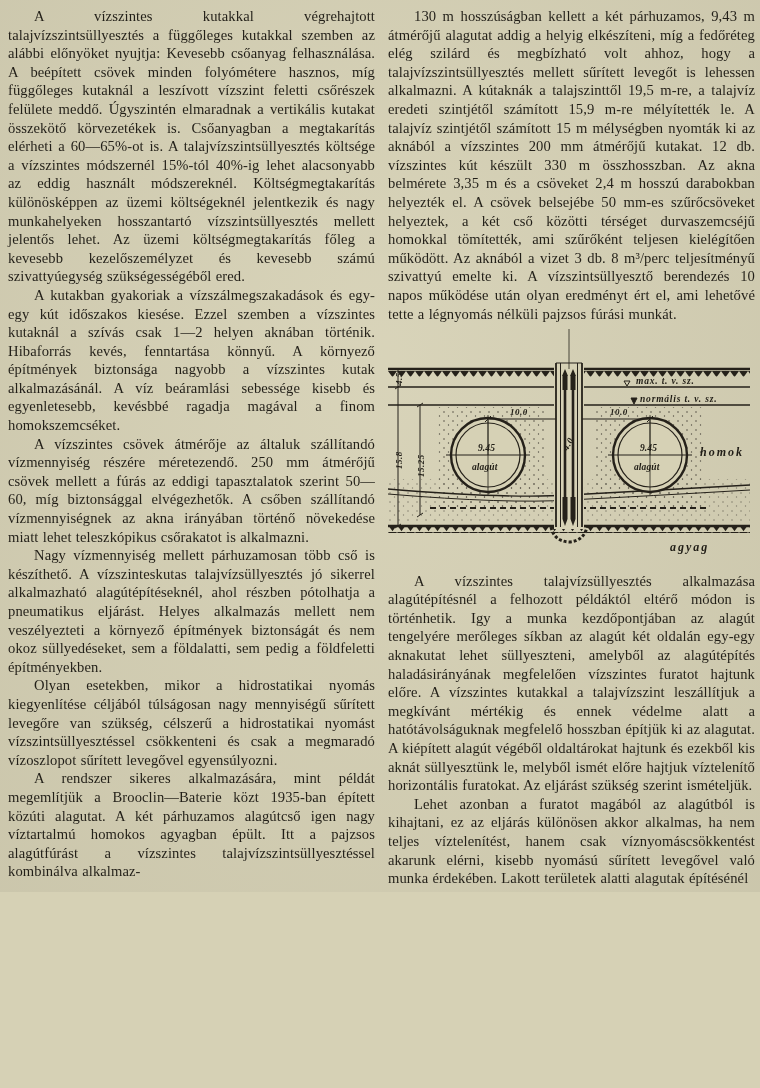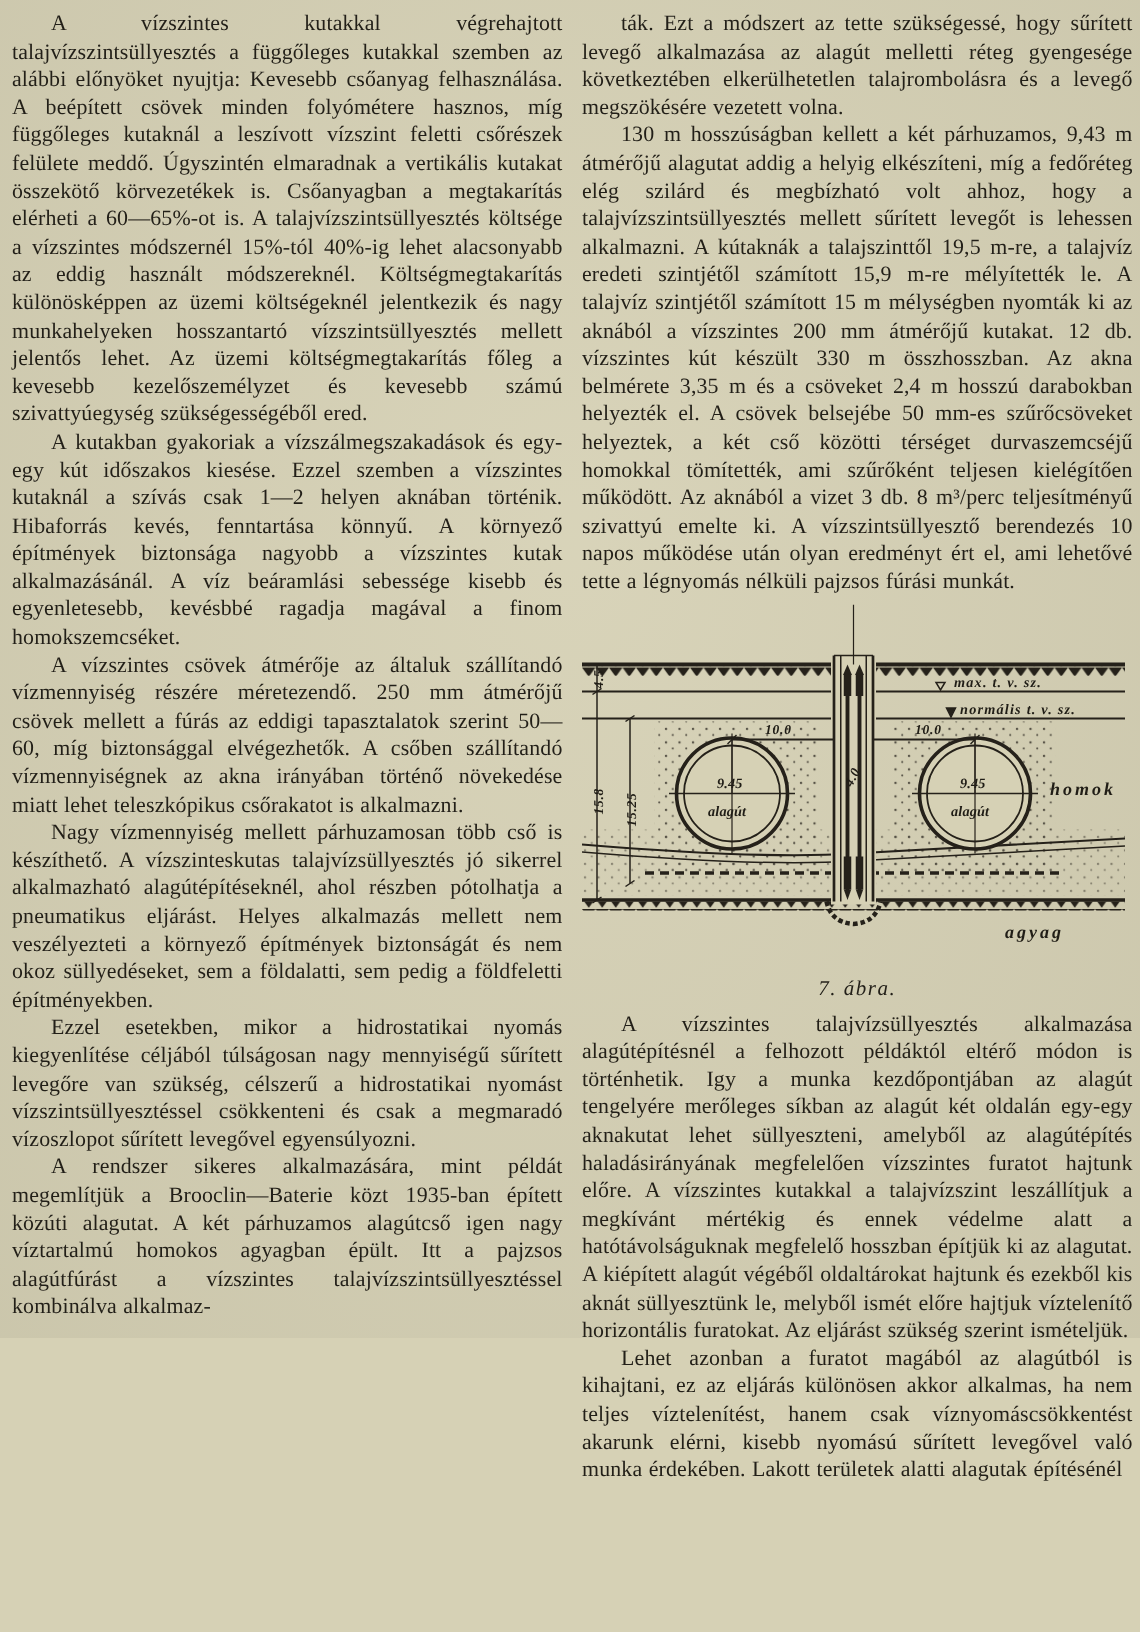--- a/index.html
+++ b/index.html
@@ -54,26 +54,25 @@
 </head>
 <body>
 
 <div class="page">
 
   <div class="col">
     <p>A vízszintes kutakkal végrehajtott talajvízszintsüllyesztés a függőleges kutakkal szemben az alábbi előnyöket nyujtja: Kevesebb csőanyag felhasználása. A beépített csövek minden folyómétere hasznos, míg függőleges kutaknál a leszívott vízszint feletti csőrészek felülete meddő. Úgyszintén elmaradnak a vertikális kutakat összekötő körvezetékek is. Csőanyagban a megtakarítás elérheti a 60—65%-ot is. A talajvízszintsüllyesztés költsége a vízszintes módszernél 15%-tól 40%-ig lehet alacsonyabb az eddig használt módszereknél. Költségmegtakarítás különösképpen az üzemi költségeknél jelentkezik és nagy munkahelyeken hosszantartó vízszintsüllyesztés mellett jelentős lehet. Az üzemi költségmegtakarítás főleg a kevesebb kezelőszemélyzet és kevesebb számú szivattyúegység szükségességéből ered.</p>
     <p>A kutakban gyakoriak a vízszálmegszakadások és egy-egy kút időszakos kiesése. Ezzel szemben a vízszintes kutaknál a szívás csak 1—2 helyen aknában történik. Hibaforrás kevés, fenntartása könnyű. A környező építmények biztonsága nagyobb a vízszintes kutak alkalmazásánál. A víz beáramlási sebessége kisebb és egyenletesebb, kevésbbé ragadja magával a finom homokszemcséket.</p>
     <p>A vízszintes csövek átmérője az általuk szállítandó vízmennyiség részére méretezendő. 250 mm átmérőjű csövek mellett a fúrás az eddigi tapasztalatok szerint 50—60, míg biztonsággal elvégezhetők. A csőben szállítandó vízmennyiségnek az akna irányában történő növekedése miatt lehet teleszkópikus csőrakatot is alkalmazni.</p>
     <p>Nagy vízmennyiség mellett párhuzamosan több cső is készíthető. A vízszinteskutas talajvízsüllyesztés jó sikerrel alkalmazható alagútépítéseknél, ahol részben pótolhatja a pneumatikus eljárást. Helyes alkalmazás mellett nem veszélyezteti a környező építmények biztonságát és nem okoz süllyedéseket, sem a földalatti, sem pedig a földfeletti építményekben.</p>
-    <p>Ezzel esetekben, mikor a hidrostatikai nyomás kiegyenlítése céljából túlságosan nagy mennyiségű sűrített levegőre van szükség, célszerű a hidrostatikai nyomást vízszintsüllyesztéssel csökkenteni és csak a megmaradó vízoszlopot sűrített levegővel egyensúlyozni.</p>
+    <p>Olyan esetekben, mikor a hidrostatikai nyomás kiegyenlítése céljából túlságosan nagy mennyiségű sűrített levegőre van szükség, célszerű a hidrostatikai nyomást vízszintsüllyesztéssel csökkenteni és csak a megmaradó vízoszlopot sűrített levegővel egyensúlyozni.</p>
     <p>A rendszer sikeres alkalmazására, mint példát megemlítjük a Brooclin—Baterie közt 1935-ban épített közúti alagutat. A két párhuzamos alagútcső igen nagy víztartalmú homokos agyagban épült. Itt a pajzsos alagútfúrást a vízszintes talajvízszintsüllyesztéssel kombinálva alkalmaz-</p>
   </div>
 
   <div class="col">
-    <p>ták. Ezt a módszert az tette szükségessé, hogy sűrített levegő alkalmazása az alagút melletti réteg gyengesége következtében elkerülhetetlen talajrombolásra és a levegő megszökésére vezetett volna.</p>
     <p>130 m hosszúságban kellett a két párhuzamos, 9,43 m átmérőjű alagutat addig a helyig elkészíteni, míg a fedőréteg elég szilárd és megbízható volt ahhoz, hogy a talajvízszintsüllyesztés mellett sűrített levegőt is lehessen alkalmazni. A kútaknák a talajszinttől 19,5 m-re, a talajvíz eredeti szintjétől számított 15,9 m-re mélyítették le. A talajvíz szintjétől számított 15 m mélységben nyomták ki az aknából a vízszintes 200 mm átmérőjű kutakat. 12 db. vízszintes kút készült 330 m összhosszban. Az akna belmérete 3,35 m és a csöveket 2,4 m hosszú darabokban helyezték el. A csövek belsejébe 50 mm-es szűrőcsöveket helyeztek, a két cső közötti térséget durvaszemcséjű homokkal tömítették, ami szűrőként teljesen kielégítően működött. Az aknából a vizet 3 db. 8 m³/perc teljesítményű szivattyú emelte ki. A vízszintsüllyesztő berendezés 10 napos működése után olyan eredményt ért el, ami lehetővé tette a légnyomás nélküli pajzsos fúrási munkát.</p>
 
     <div class="figure-block">
       <svg width="362" height="234" viewBox="0 0 362 234">
         <defs>
           <pattern id="hatch" width="9" height="7" patternUnits="userSpaceOnUse">
             <path d="M0,0 L4.5,6.2 L9,0 Z" fill="#25211a"></path>
           </pattern>
           <pattern id="dots" width="9" height="9" patternUnits="userSpaceOnUse">
             <circle cx="2" cy="2" r="0.8" fill="#2a261f"></circle>
@@ -188,20 +187,19 @@
           <line x1="32" y1="76" x2="32" y2="186" stroke="#25211a" stroke-width="1"></line>
           <line x1="29" y1="78" x2="35" y2="74" stroke="#25211a" stroke-width="1"></line>
           <line x1="29" y1="188" x2="35" y2="184" stroke="#25211a" stroke-width="1"></line>
           <text class="dim" transform="rotate(-90 36 148)" x="36" y="148">15.25</text>
         </g>
 
         <text class="soil" x="312" y="127">homok</text>
         <text class="soil" x="282" y="222">agyag</text>
       </svg>
 
-      <div class="figure-caption">7. ábra.</div>
     </div>
 
     <p>A vízszintes talajvízsüllyesztés alkalmazása alagútépítésnél a felhozott példáktól eltérő módon is történhetik. Igy a munka kezdőpontjában az alagút tengelyére merőleges síkban az alagút két oldalán egy-egy aknakutat lehet süllyeszteni, amelyből az alagútépítés haladásirányának megfelelően vízszintes furatot hajtunk előre. A vízszintes kutakkal a talajvízszint leszállítjuk a megkívánt mértékig és ennek védelme alatt a hatótávolságuknak megfelelő hosszban építjük ki az alagutat. A kiépített alagút végéből oldaltárokat hajtunk és ezekből kis aknát süllyesztünk le, melyből ismét előre hajtjuk víztelenítő horizontális furatokat. Az eljárást szükség szerint ismételjük.</p>
     <p>Lehet azonban a furatot magából az alagútból is kihajtani, ez az eljárás különösen akkor alkalmas, ha nem teljes víztelenítést, hanem csak víznyomáscsökkentést akarunk elérni, kisebb nyomású sűrített levegővel való munka érdekében. Lakott területek alatti alagutak építésénél</p>
   </div>
 
 </div>
 
 </body></html>

